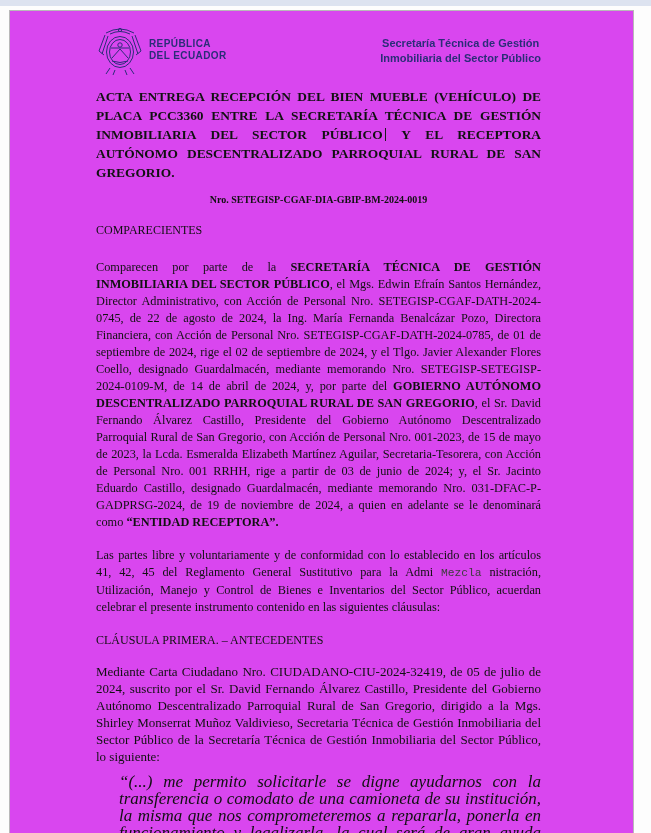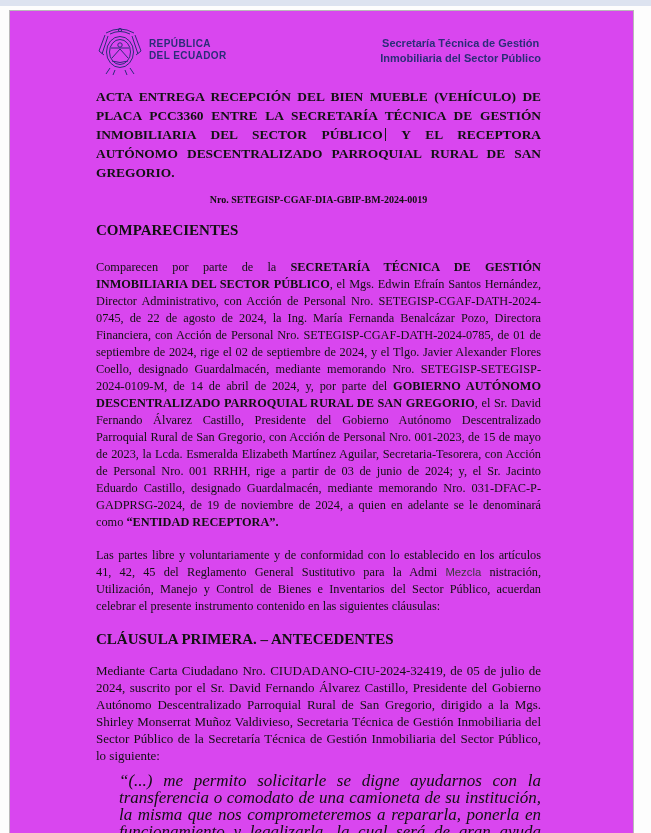--- a/index.html
+++ b/index.html
@@ -12,32 +12,32 @@
   .hdr{display:flex;justify-content:space-between;align-items:flex-start;}
   .logo-block{display:flex;align-items:center;gap:5px;}
   .logo-txt{font-family:"Liberation Sans",sans-serif;font-weight:bold;font-size:10px;
     line-height:1.2;letter-spacing:.4px;color:#2b2d78;}
   .org-block{font-family:"Liberation Sans",sans-serif;font-weight:bold;font-size:11px;
     line-height:1.35;color:#2b2d78;text-align:center;margin-top:12px;}
   
   .title{margin-top:11px;font-size:13.4px;font-weight:bold;line-height:19px;
     text-align:justify;text-align-last:left;}
   .nro{margin-top:9px;font-size:10px;font-weight:bold;text-align:center;line-height:17px;}
-  .h-sec{margin-top:14px;font-size:15px;font-weight:bold;line-height:17px;}
+  .h-sec{margin-top:14px;font-size:12px;font-weight:normal;line-height:17px;}
   .para{font-size:12.3px;line-height:17px;text-align:justify;}
   .p1{margin-top:20px;}
   .p2{margin-top:16px;}
   .h-clau{margin-top:16px;}
   .item{display:flex;margin-top:14px;}
   .item2{margin-top:10px;}
   .item-num{font-weight:bold;width:23px;flex-shrink:0;font-size:12.3px;line-height:17px;}
   .item-body{flex:1;font-size:13px;line-height:17px;text-align:justify;}
   .quote{margin:8px 0 16px 23px;font-size:17px;line-height:17px;text-align:justify;font-style:italic;}
   .b{font-weight:bold;}
-  .sans{font-family:Liberation Sans, sans-serif;font-size:11.3px;color:#3c3c3c;}
+  .sans{font-family:Liberation Mono, monospace;font-size:11.3px;color:#3c3c3c;}
   .caret{display:inline-block;width:1.5px;height:13px;background:#1a1a1a;
     vertical-align:-2px;margin:0 1px 0 2px;}
   svg.crest{display:block;}
 </style>
 </head>
 <body>
 
 <div class="top-strip"></div>
 
 <div class="doc-page">

